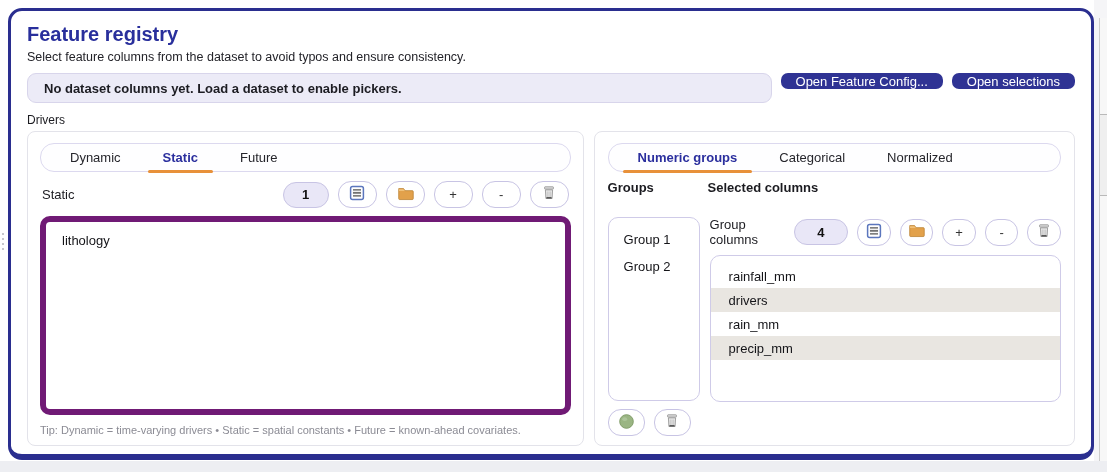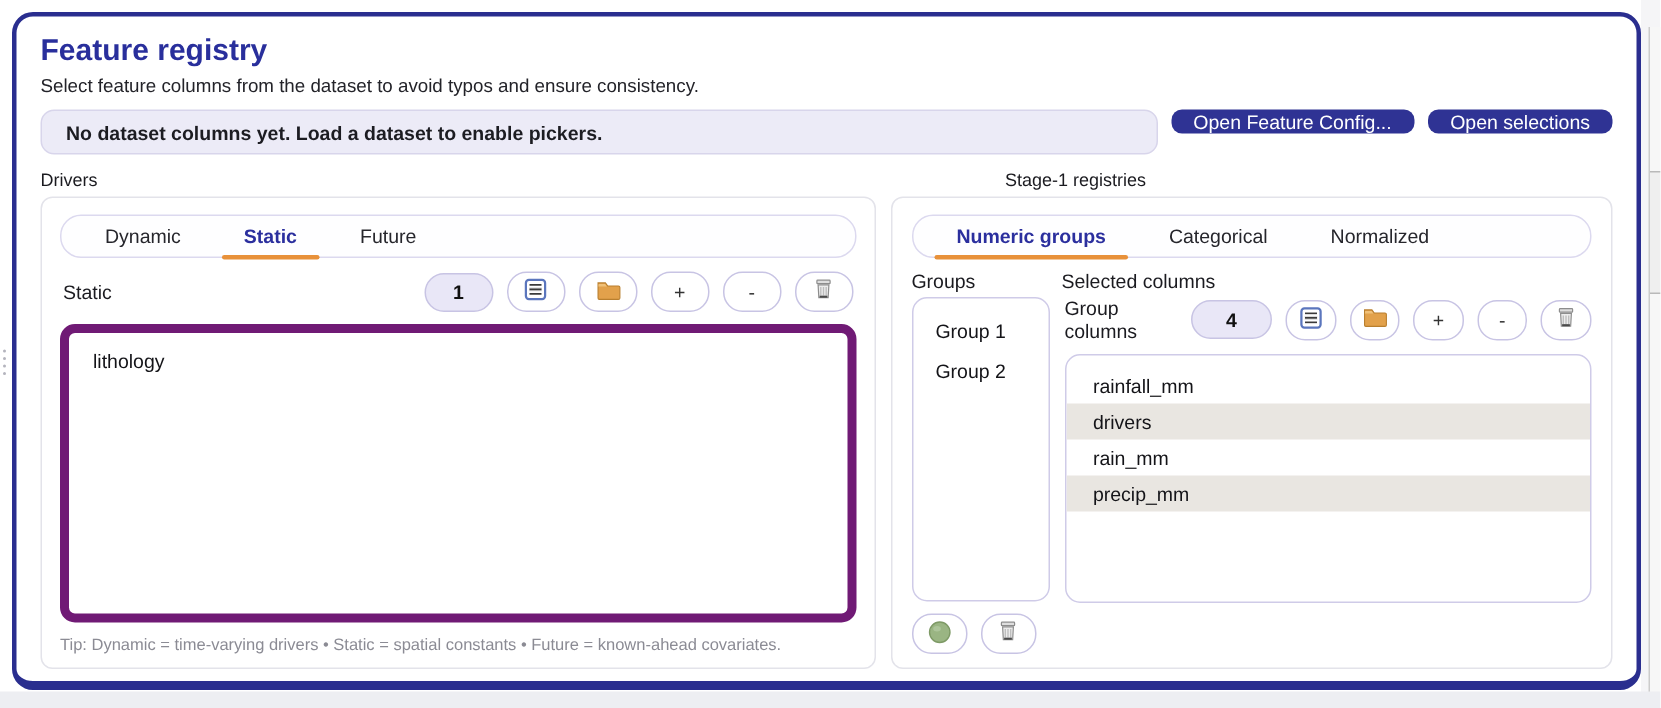--- a/index.html
+++ b/index.html
@@ -50,21 +50,21 @@
   .icon-btn{width:39px;height:27px;box-sizing:border-box;border:1px solid #c8c4e4;border-radius:13px;
     background:#fff;display:flex;align-items:center;justify-content:center;margin-left:9px;cursor:pointer;
     font-size:13px;color:#333;padding:0;font-family:inherit;}
   .icon-btn .glyph{font-size:13px;line-height:1;color:#333;}
 
   .listbox{border:6px solid #701a75;border-radius:10px;background:#fff;flex:1;min-height:0;
     padding:7px 0;overflow:hidden;}
   .listbox .row{font-size:13px;color:#141418;padding:4px 16px;cursor:default;}
   .tip{color:#8b8b94;font-size:11px;margin-top:9px;flex-shrink:0;}
 
-  .reg-labels{display:flex;margin:8px 0 3px;flex-shrink:0;}
+  .reg-labels{display:flex;margin:8px 0 22px;flex-shrink:0;font-weight:bold;}
   .reg-labels .l1{width:100px;font-size:13px;color:#1b1b20;}
   .reg-labels .l2{flex:1;font-size:13px;color:#1b1b20;}
   .reg-body{display:flex;flex:1;min-height:0;gap:10px;}
   .col-groups{width:92px;display:flex;flex-direction:column;min-height:0;}
   .groups-box{border:1px solid #cfcbe8;border-radius:10px;flex:1;min-height:0;padding:8px 0;}
   .groups-box .row{font-size:13px;color:#141418;padding:6px 0 6px 15px;cursor:default;}
   .groups-actions{display:flex;margin-top:8px;flex-shrink:0;}
   .groups-actions .icon-btn{margin-left:0;margin-right:9px;}
   .col-selected{flex:1;display:flex;flex-direction:column;min-height:0;padding-bottom:34px;box-sizing:border-box;}
   .gc-row{display:flex;align-items:center;margin-bottom:8px;flex-shrink:0;}
@@ -96,21 +96,20 @@
     <div class="page-subtitle">Select feature columns from the dataset to avoid typos and ensure consistency.</div>
 
     <div class="status-row">
       <div class="status-bar">No dataset columns yet. Load a dataset to enable pickers.</div>
       <button class="btn-primary">Open Feature Config...</button>
       <button class="btn-primary">Open selections</button>
     </div>
 
     <div class="captions-row">
       <div class="caption left">Drivers</div>
-      <div class="caption right">Stage-1 registries</div>
     </div>
 
     <div class="panels-row">
 
       <div class="panel drivers">
         <div class="tabbar">
           <div class="tab">Dynamic</div>
           <div class="tab active">Static</div>
           <div class="tab">Future</div>
         </div>

